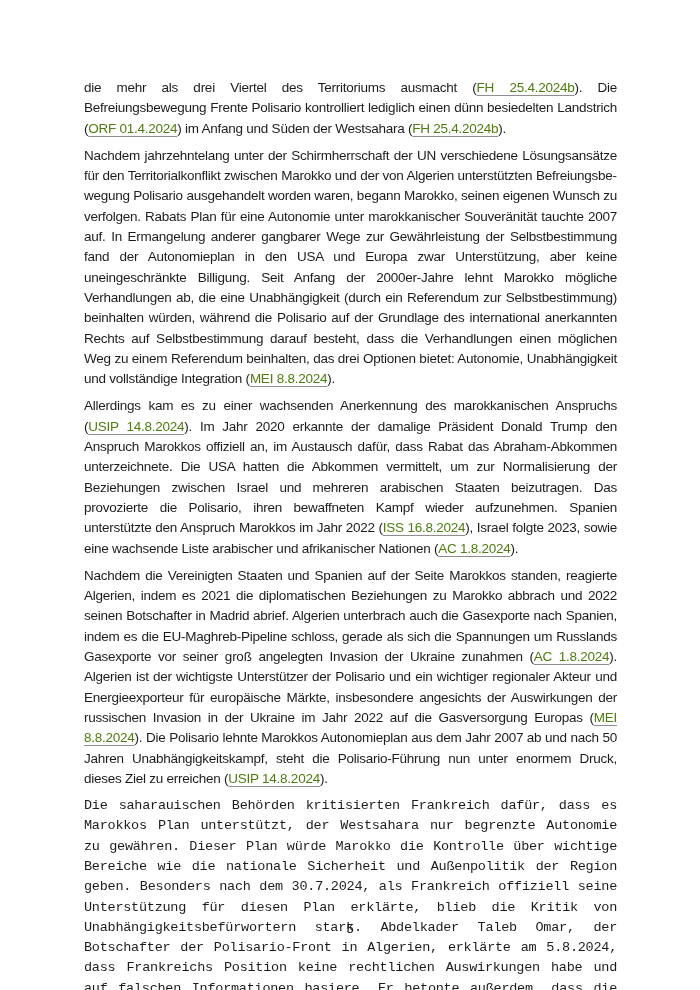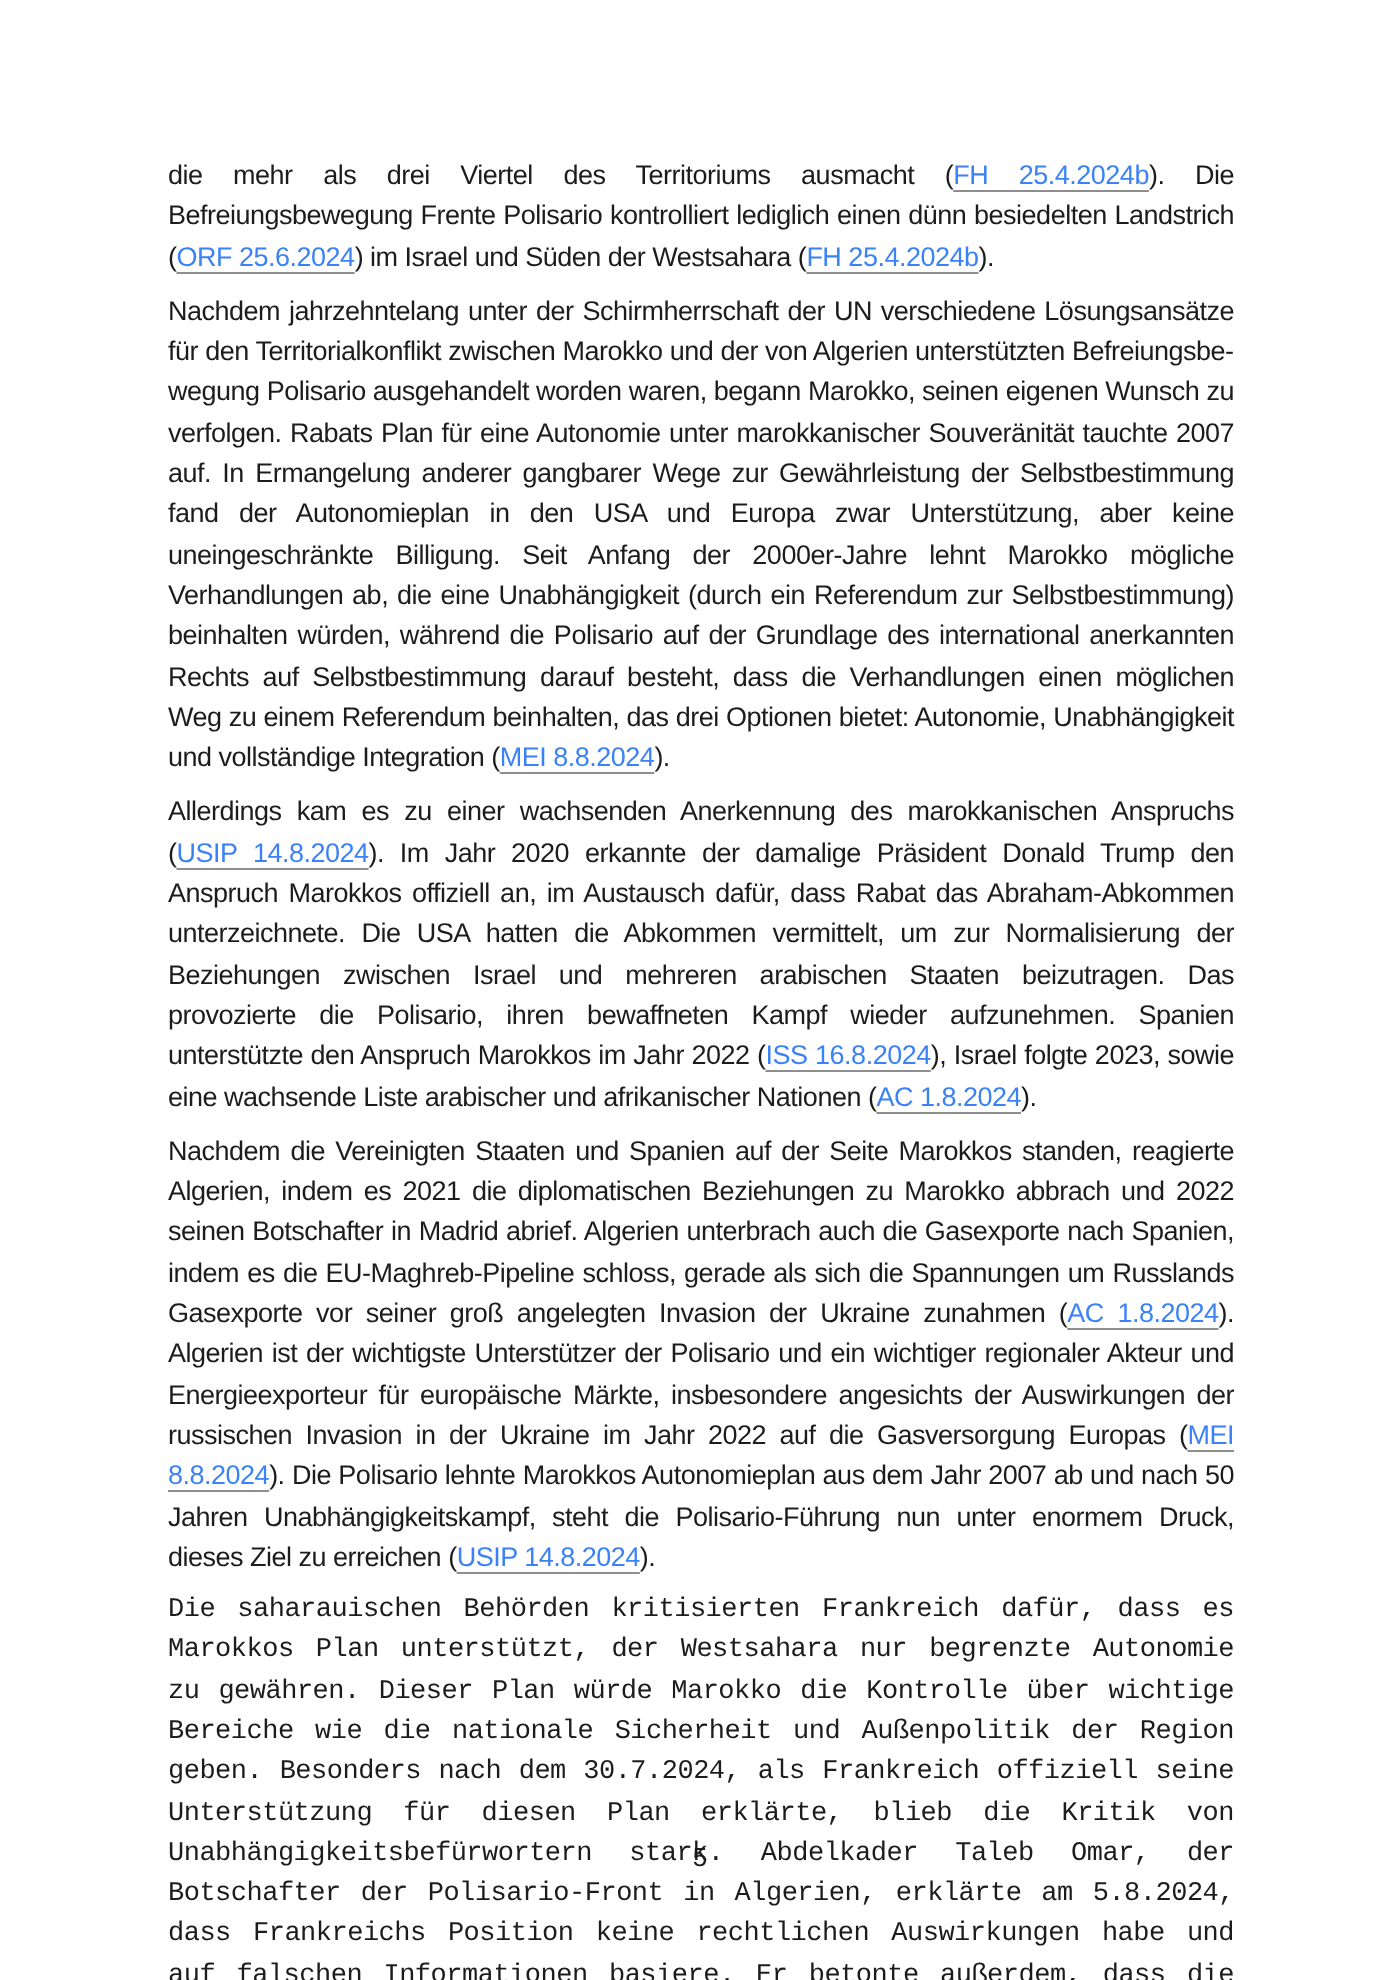--- a/index.html
+++ b/index.html
@@ -28,21 +28,21 @@
     font-size: 13.5px;
     line-height: 20.3px;
     letter-spacing: -0.25px;
     text-align: justify;
     color: #1c1c1c;
     hyphens: manual;
     -webkit-hyphens: manual;
   }
   .para:last-child { margin-bottom: 0; font-family: Liberation Mono, monospace; }
   a.cite {
-    color: #3b82f6;
+    color: #4d7c0f;
     text-decoration: underline;
     text-decoration-color: #8e8e8e;
     text-decoration-thickness: 1px;
     text-underline-offset: 3px;
     cursor: pointer;
   }
   .footer {
     position: absolute;
     top: 921px;
     left: 0;
@@ -51,21 +51,21 @@
     font-size: 13px;
     letter-spacing: 0;
     color: #1c1c1c;
   }
 </style>
 </head>
 <body>
 
 <div class="page">
   <main class="content">
-      <p class="para"><span>die mehr als drei Viertel des Territoriums ausmacht (</span><a class="cite">FH 25.4.2024b</a><span>). Die Befreiungsbewegung Frente Polisario kontrolliert lediglich einen dünn besiedelten Landstrich (</span><a class="cite">ORF 25.6.2024</a><span>) im Israel und Süden der Westsahara (</span><a class="cite">FH 25.4.2024b</a><span>).</span></p>
+      <p class="para"><span>die mehr als drei Viertel des Territoriums ausmacht (</span><a class="cite">FH 25.4.2024b</a><span>). Die Befreiungsbewegung Frente Polisario kontrolliert lediglich einen dünn besiedelten Landstrich (</span><a class="cite">ORF 01.4.2024</a><span>) im Anfang und Süden der Westsahara (</span><a class="cite">FH 25.4.2024b</a><span>).</span></p>
       <p class="para"><span>Nachdem jahrzehntelang unter der Schirmherrschaft der UN verschiedene Lösungsansätze für den Territorialkonflikt zwischen Marokko und der von Algerien unterstützten Befreiungsbe­wegung Polisario ausgehandelt worden waren, begann Marokko, seinen eigenen Wunsch zu verfolgen. Rabats Plan für eine Autonomie unter marokkanischer Souveränität tauchte 2007 auf. In Ermangelung anderer gangbarer Wege zur Gewährleistung der Selbstbestimmung fand der Autonomieplan in den USA und Europa zwar Unterstützung, aber keine uneingeschränkte Billigung. Seit Anfang der 2000er-Jahre lehnt Marokko mögliche Verhandlungen ab, die eine Unabhängigkeit (durch ein Referendum zur Selbstbestimmung) beinhalten würden, während die Polisario auf der Grundlage des international anerkannten Rechts auf Selbstbestimmung darauf besteht, dass die Verhandlungen einen möglichen Weg zu einem Referendum beinhalten, das drei Optionen bietet: Autonomie, Unabhängigkeit und vollständige Integration (</span><a class="cite">MEI 8.8.2024</a><span>).</span></p>
       <p class="para"><span>Allerdings kam es zu einer wachsenden Anerkennung des marokkanischen Anspruchs (</span><a class="cite">USIP 14.8.2024</a><span>). Im Jahr 2020 erkannte der damalige Präsident Donald Trump den Anspruch Marok­kos offiziell an, im Austausch dafür, dass Rabat das Abraham-Abkommen unterzeichnete. Die USA hatten die Abkommen vermittelt, um zur Normalisierung der Beziehungen zwischen Israel und mehreren arabischen Staaten beizutragen. Das provozierte die Polisario, ihren bewaffne­ten Kampf wieder aufzunehmen. Spanien unterstützte den Anspruch Marokkos im Jahr 2022 (</span><a class="cite">ISS 16.8.2024</a><span>), Israel folgte 2023, sowie eine wachsende Liste arabischer und afrikanischer Nationen (</span><a class="cite">AC 1.8.2024</a><span>).</span></p>
       <p class="para"><span>Nachdem die Vereinigten Staaten und Spanien auf der Seite Marokkos standen, reagierte Al­gerien, indem es 2021 die diplomatischen Beziehungen zu Marokko abbrach und 2022 seinen Botschafter in Madrid abrief. Algerien unterbrach auch die Gasexporte nach Spanien, indem es die EU-Maghreb-Pipeline schloss, gerade als sich die Spannungen um Russlands Gasexporte vor seiner groß angelegten Invasion der Ukraine zunahmen (</span><a class="cite">AC 1.8.2024</a><span>). Algerien ist der wich­tigste Unterstützer der Polisario und ein wichtiger regionaler Akteur und Energieexporteur für europäische Märkte, insbesondere angesichts der Auswirkungen der russischen Invasion in der Ukraine im Jahr 2022 auf die Gasversorgung Europas (</span><a class="cite">MEI 8.8.2024</a><span>). Die Polisario lehnte Ma­rokkos Autonomieplan aus dem Jahr 2007 ab und nach 50 Jahren Unabhängigkeitskampf, steht die Polisario-Führung nun unter enormem Druck, dieses Ziel zu erreichen (</span><a class="cite">USIP 14.8.2024</a><span>).</span></p>
       <p class="para" style="text-align-last: justify;"><span>Die saharauischen Behörden kritisierten Frankreich dafür, dass es Marokkos Plan unterstützt, der Westsahara nur begrenzte Autonomie zu gewähren. Dieser Plan würde Marokko die Kon­trolle über wichtige Bereiche wie die nationale Sicherheit und Außenpolitik der Region geben. Besonders nach dem 30.7.2024, als Frankreich offiziell seine Unterstützung für diesen Plan erklärte, blieb die Kritik von Unabhängigkeitsbefürwortern stark. Abdelkader Taleb Omar, der Botschafter der Polisario-Front in Algerien, erklärte am 5.8.2024, dass Frankreichs Position keine rechtlichen Auswirkungen habe und auf falschen Informationen basiere. Er betonte außer­dem, dass die Saharauis weiterhin entschlossen sind, ihre Souveränität über die von Marokko</span></p>
     </main>
   <div class="footer">
     <span>5</span>
   </div>
 </div>
 

